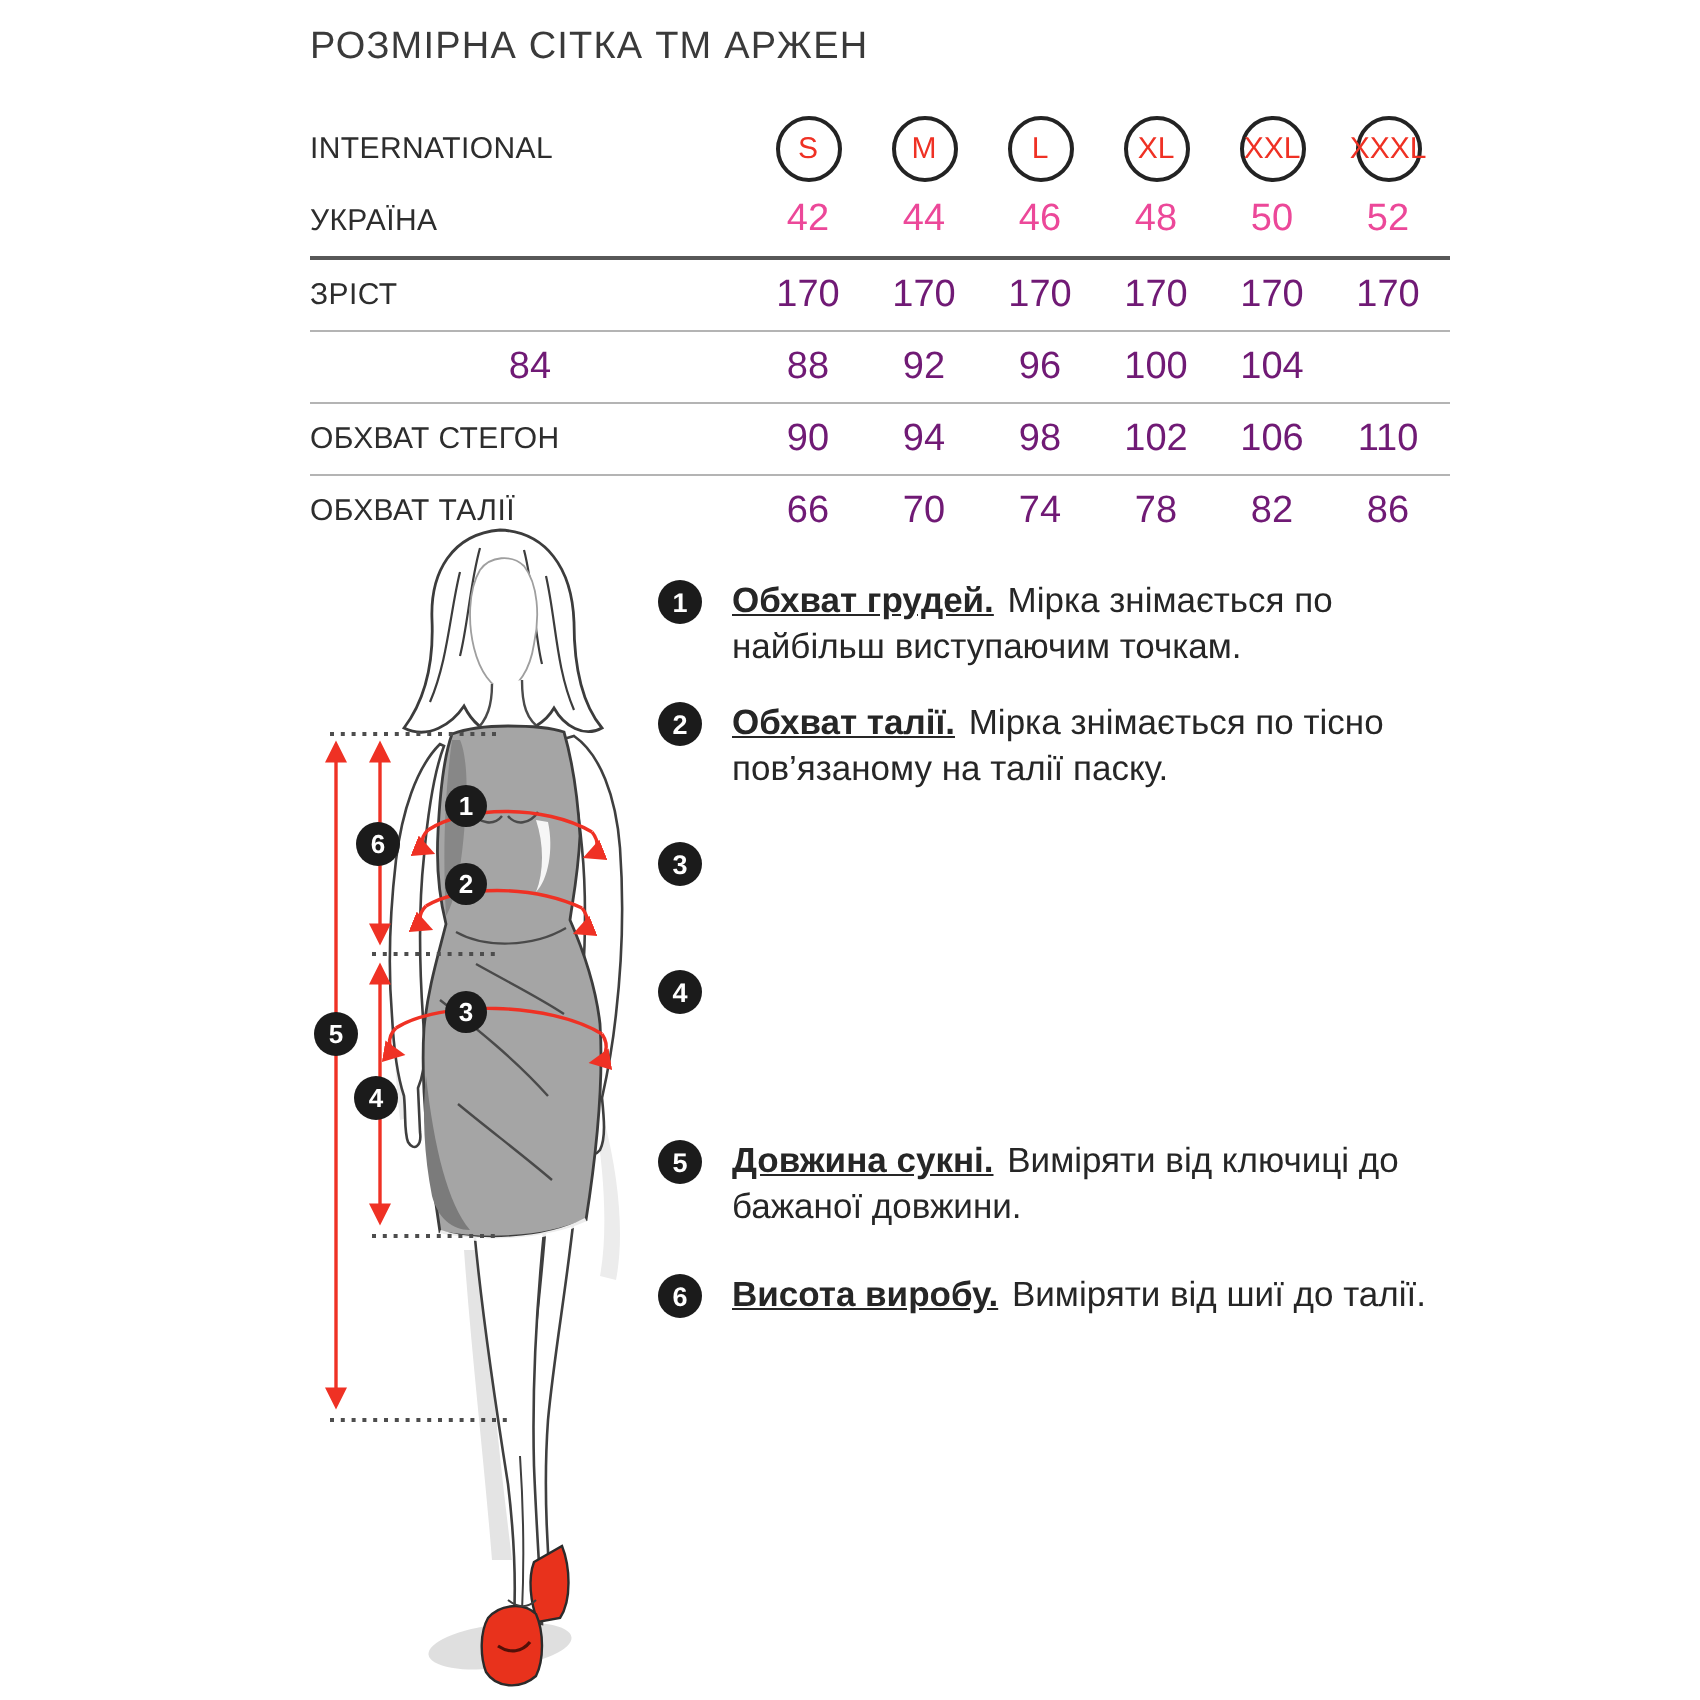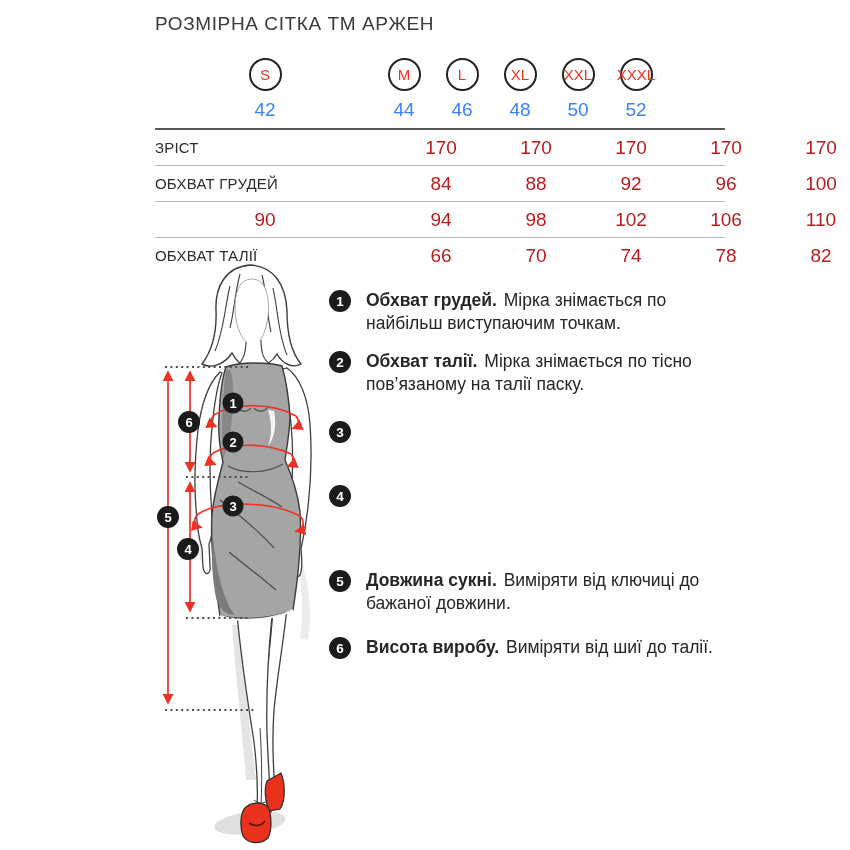--- a/index.html
+++ b/index.html
@@ -5,49 +5,50 @@
   html,body{margin:0;padding:0;background:#ffffff;}
   body{width:850px;height:850px;position:relative;font-family:"Liberation Sans",sans-serif;overflow:hidden;}
   .page{position:absolute;inset:0;background:#fff;}
 
   .title{position:absolute;left:155px;top:13px;font-size:19px;font-weight:400;color:#3a3a3a;letter-spacing:.6px;}
 
   
   .size-table{position:absolute;left:155px;top:56px;width:570px;}
   .trow{display:grid;grid-template-columns:220px repeat(6,58px);align-items:center;}
   .r-head{height:36px;}
-  .r-data{height:35px;border-top:1px solid #b4b4b4;gap:37px;}
+  .r-data{height:35px;border-top:1px solid #b4b4b4;}
   .r-data.first{border-top:2px solid #585858;}
   .tlabel{font-size:15px;color:#2d2d2d;letter-spacing:.2px;}
-  .tval{text-align:center;font-size:19px;color:#b91c1c;}
-  .r-ua .tval{color:#3b82f6;}
+  .tval{text-align:center;font-size:19px;color:#701a75;}
+  .r-ua .tval{color:#ec4899;}
   .ccell{display:flex;justify-content:center;}
   .size-circle{width:29px;height:29px;border:2px solid #232323;border-radius:50%;
     display:flex;align-items:center;justify-content:center;
     color:#ef3124;font-size:15px;white-space:nowrap;overflow:visible;}
 
   
   .legend-item{position:absolute;left:329px;display:flex;gap:15px;width:400px;}
   .legend-num{flex:0 0 22px;width:22px;height:22px;border-radius:50%;background:#1b1b1b;
     color:#fff;font-size:13.5px;font-weight:bold;display:flex;align-items:center;justify-content:center;margin-top:1px;}
   .legend-text{font-size:17.5px;line-height:23px;color:#262626;width:352px;}
-  .legend-text b{font-weight:bold;margin-right:2px;}
+  .legend-text b{font-weight:bold;margin-right:2px;text-decoration:underline;}
 
   .figure-wrap{position:absolute;left:150px;top:260px;width:195px;height:590px;}
 </style>
 </head>
 <body>
 
 <div class="page">
 
   <div class="title">РОЗМІРНА СІТКА ТМ АРЖЕН</div>
 
   <div class="size-table">
 
     <div class="trow r-head">
+      <span class="tlabel">INTERNATIONAL</span>
       <span class="ccell">
           <span class="size-circle">S</span>
         </span>
       <span class="ccell">
           <span class="size-circle">M</span>
         </span>
       <span class="ccell">
           <span class="size-circle">L</span>
         </span>
       <span class="ccell">
@@ -55,49 +56,50 @@
         </span>
       <span class="ccell">
           <span class="size-circle">XXL</span>
         </span>
       <span class="ccell">
           <span class="size-circle">XXXL</span>
         </span>
     </div>
 
     <div class="trow r-head r-ua">
+      <span class="tlabel">УКРАЇНА</span>
       <span class="tval">42</span>
       <span class="tval">44</span>
       <span class="tval">46</span>
       <span class="tval">48</span>
       <span class="tval">50</span>
       <span class="tval">52</span>
     </div>
 
     <div class="trow r-data first">
       <span class="tlabel">ЗРІСТ</span>
       <span class="tval">170</span>
       <span class="tval">170</span>
       <span class="tval">170</span>
       <span class="tval">170</span>
       <span class="tval">170</span>
       <span class="tval">170</span>
     </div>
 
     <div class="trow r-data">
-      <span class="tlabel">ОБХВАТ ГРУДЕЙ</span>
       <span class="tval">84</span>
       <span class="tval">88</span>
       <span class="tval">92</span>
       <span class="tval">96</span>
       <span class="tval">100</span>
       <span class="tval">104</span>
     </div>
 
     <div class="trow r-data">
+      <span class="tlabel">ОБХВАТ СТЕГОН</span>
       <span class="tval">90</span>
       <span class="tval">94</span>
       <span class="tval">98</span>
       <span class="tval">102</span>
       <span class="tval">106</span>
       <span class="tval">110</span>
     </div>
 
     <div class="trow r-data">
       <span class="tlabel">ОБХВАТ ТАЛІЇ</span>

